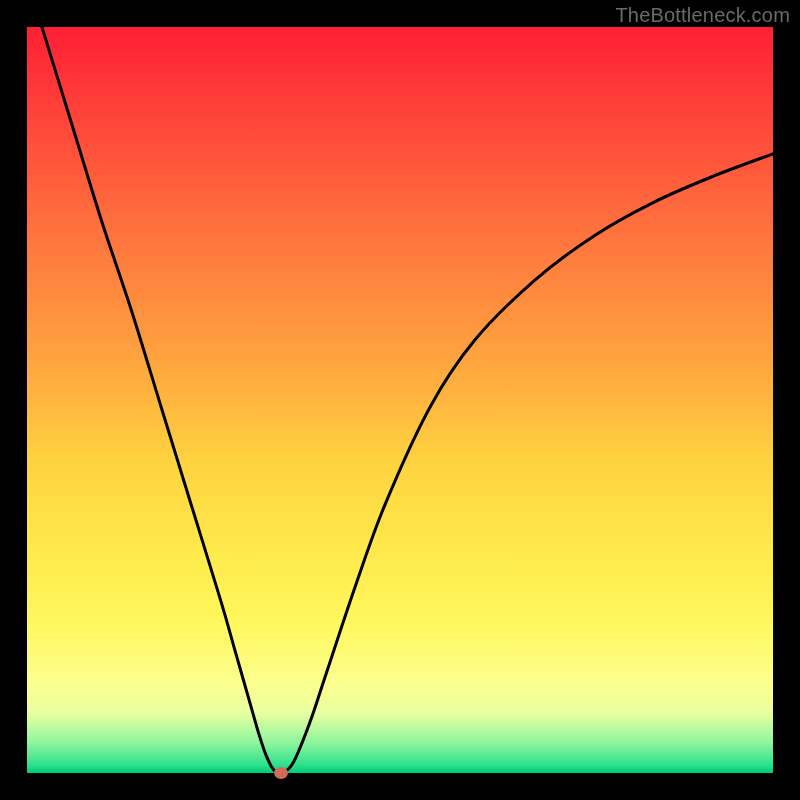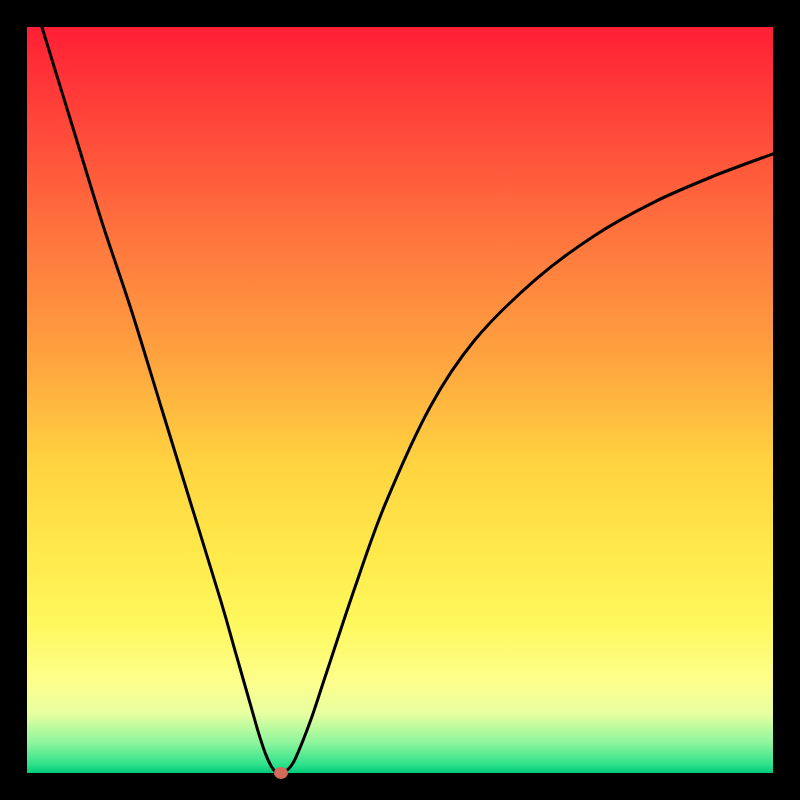--- a/index.html
+++ b/index.html
@@ -64,20 +64,21 @@
     height: 12px;
     border-radius: 50%;
     background: #d46a5a;
     transform: translate(-50%, -50%);
   }
 </style>
 </head>
 <body>
 
 <div class="frame">
+  <div class="watermark">TheBottleneck.com</div>
 
   <div class="plot">
     <svg class="curve" viewBox="0 0 746 746" preserveAspectRatio="none">
       <path id="curve-path" fill="none" stroke="#000" stroke-width="3" stroke-linejoin="round" stroke-linecap="round" d="M 14.92 0.00 C 19.89 16.16, 34.81 64.65, 44.76 96.98 C 54.71 129.31, 64.65 162.88, 74.60 193.96 C 84.55 225.04, 94.49 252.40, 104.44 283.48 C 114.39 314.56, 124.33 348.13, 134.28 380.46 C 144.23 412.79, 154.17 445.11, 164.12 477.44 C 174.07 509.77, 186.50 549.55, 193.96 574.42 C 201.42 599.29, 203.91 609.23, 208.88 626.64 C 213.85 644.05, 220.07 665.81, 223.80 678.86 C 227.53 691.91, 228.77 696.89, 231.26 704.97 C 233.75 713.05, 236.23 721.13, 238.72 727.35 C 241.21 733.57, 243.69 739.16, 246.18 742.27 C 248.67 745.38, 251.15 746.00, 253.64 746.00 C 256.13 746.00, 258.61 744.76, 261.10 742.27 C 263.59 739.78, 264.83 739.16, 268.56 731.08 C 272.29 723.00, 278.51 707.46, 283.48 693.78 C 288.45 680.10, 290.94 671.40, 298.40 649.02 C 305.86 626.64, 318.29 588.10, 328.24 559.50 C 338.19 530.90, 345.65 507.28, 358.08 477.44 C 370.51 447.60, 387.92 407.81, 402.84 380.46 C 417.76 353.11, 430.19 334.46, 447.60 313.32 C 465.01 292.18, 487.39 271.05, 507.28 253.64 C 527.17 236.23, 547.07 221.94, 566.96 208.88 C 586.85 195.82, 606.75 185.26, 626.64 175.31 C 646.53 165.36, 666.43 157.28, 686.32 149.20 C 706.21 141.12, 736.05 130.55, 746.00 126.82"></path>
     </svg>
     <div id="min-dot" class="min-dot" style="left: 253.64px; top: 746px;"></div>
   </div>
 </div>
 
 </body></html>

